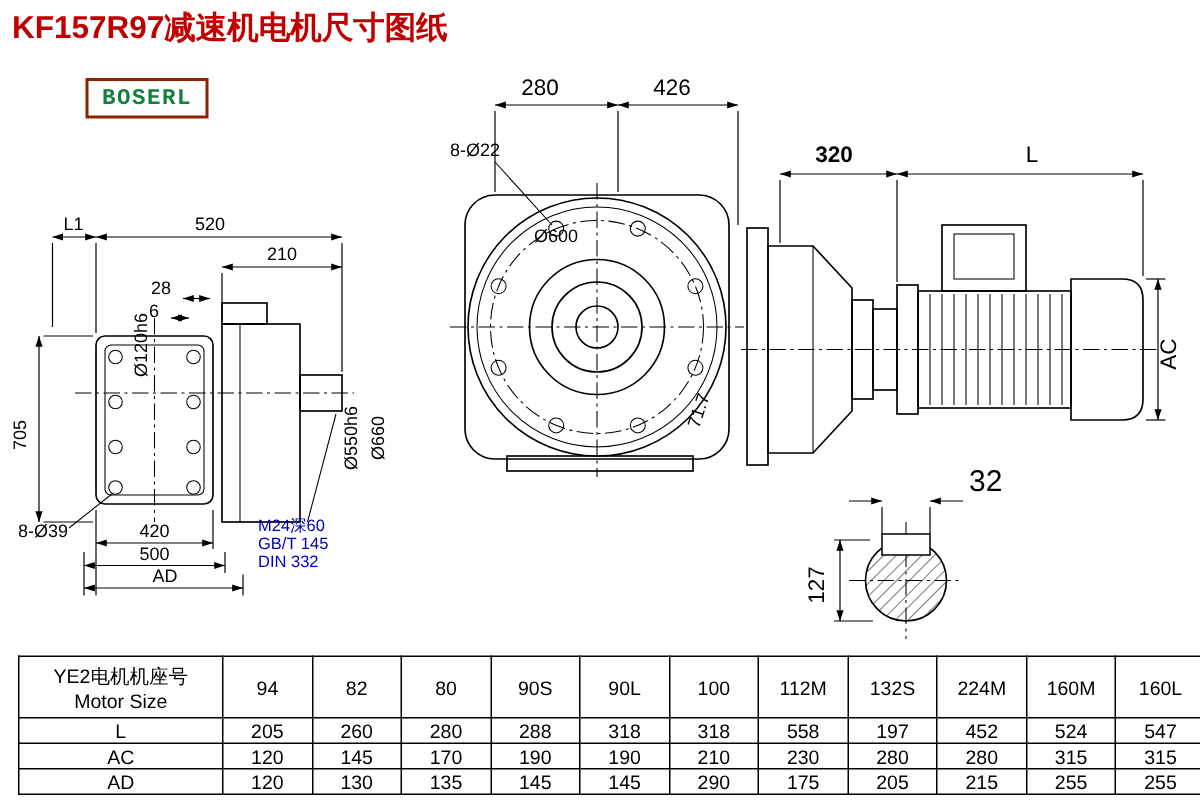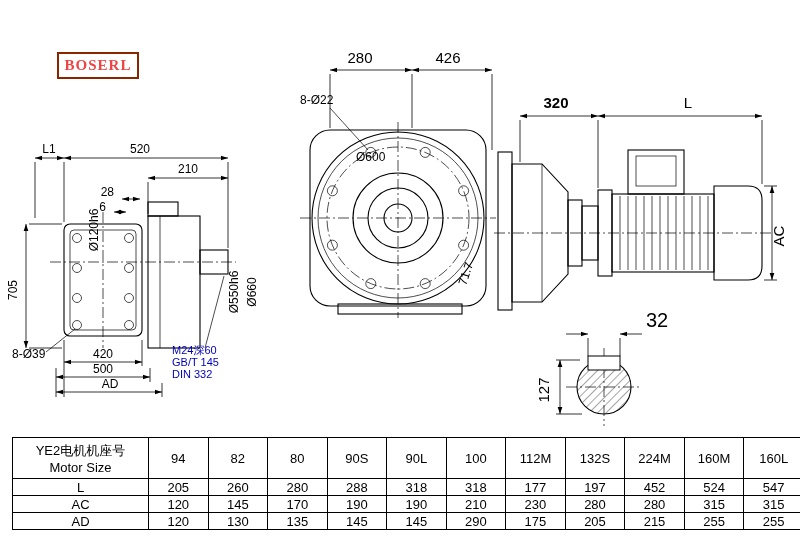--- a/index.html
+++ b/index.html
@@ -2,21 +2,21 @@
 <html><head>
 <meta charset="utf-8">
 <style>
   * { margin:0; padding:0; box-sizing:border-box; }
   html,body { background:#fff; }
   body { width:800px; height:541px; font-family:"Liberation Sans",sans-serif; }
   #stage { position:relative; width:800px; height:541px; background:#fff; overflow:hidden; }
 
   .title { position:absolute; left:8px; top:4px; font-size:21px; font-weight:bold; color:#c00000; white-space:nowrap; }
   .logo { position:absolute; left:57px; top:52px; width:82px; height:27px;
-          border:2px solid #8b2500; color:#ef4444; font-family:Liberation Serif, serif;
+          border:2px solid #8b2500; color:#15803d; font-family:Liberation Mono, monospace;
           font-weight:bold; font-size:15px; letter-spacing:1px;
           display:flex; align-items:center; justify-content:center; background:#fff; }
 
   svg.drawing { position:absolute; left:0; top:30px; }
   svg text { font-family:"Liberation Sans",sans-serif; font-size:12px; fill:#000; }
   svg text.big { font-size:15px; }
   svg text.bold { font-weight:bold; }
   svg text.huge { font-size:20px; }
   svg text.blue { fill:#0000bb; font-size:11px; }
   .ln   { stroke:#000; stroke-width:1.1; fill:none; }
@@ -28,20 +28,21 @@
   table { border-collapse:collapse; width:100%; table-layout:fixed; font-size:13px; color:#000; background:#fff; }
   td { border:1px solid #000; text-align:center; height:17px; padding:0 1px; overflow:hidden; }
   tr.hdr td { height:41px; }
   td.first { width:136px; }
 </style>
 </head>
 <body>
 
 <div id="stage">
 
+  <div class="title">KF157R97减速机电机尺寸图纸</div>
   <div class="logo">
     <span>BOSERL</span>
   </div>
 
   <svg class="drawing" width="800" height="405" viewBox="0 30 800 405">
     <defs>
       <marker id="arr" markerWidth="9" markerHeight="8" refX="9" refY="4" orient="auto-start-reverse">
         <path d="M0,1 L9,4 L0,7 Z" fill="#000"></path>
       </marker>
       <pattern id="hatch" width="6" height="6" patternTransform="rotate(45)" patternUnits="userSpaceOnUse">
@@ -219,21 +220,21 @@
         <td>160L</td>
       </tr>
       <tr>
         <td>L</td>
         <td>205</td>
         <td>260</td>
         <td>280</td>
         <td>288</td>
         <td>318</td>
         <td>318</td>
-        <td>177</td>
+        <td>558</td>
         <td>197</td>
         <td>452</td>
         <td>524</td>
         <td>547</td>
       </tr>
       <tr>
         <td>AC</td>
         <td>120</td>
         <td>145</td>
         <td>170</td>

